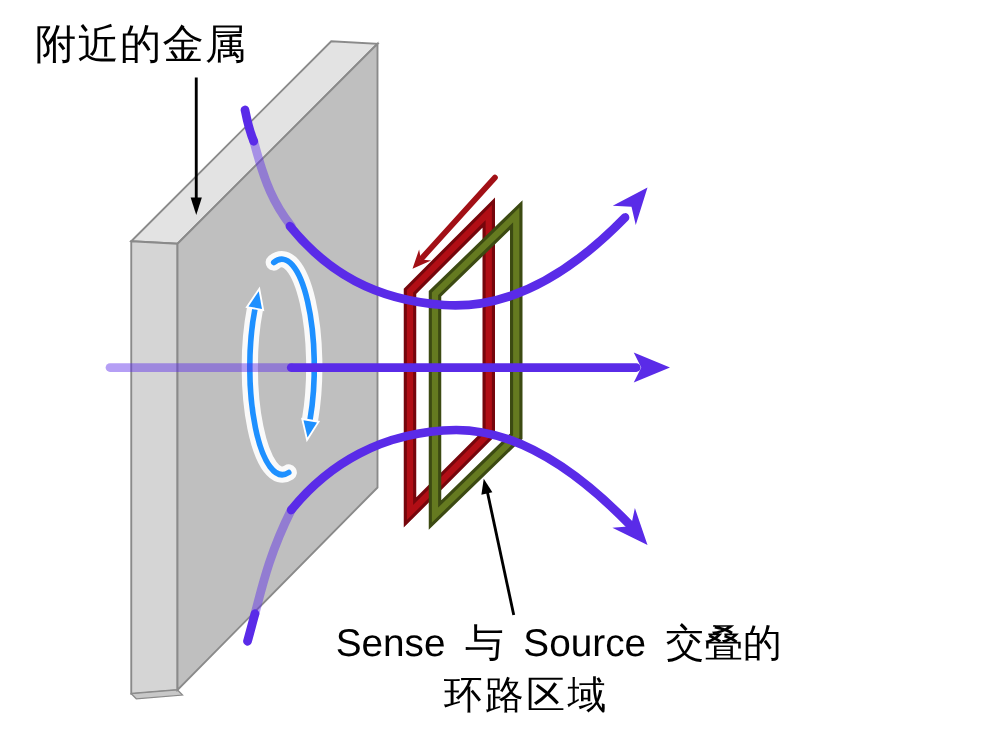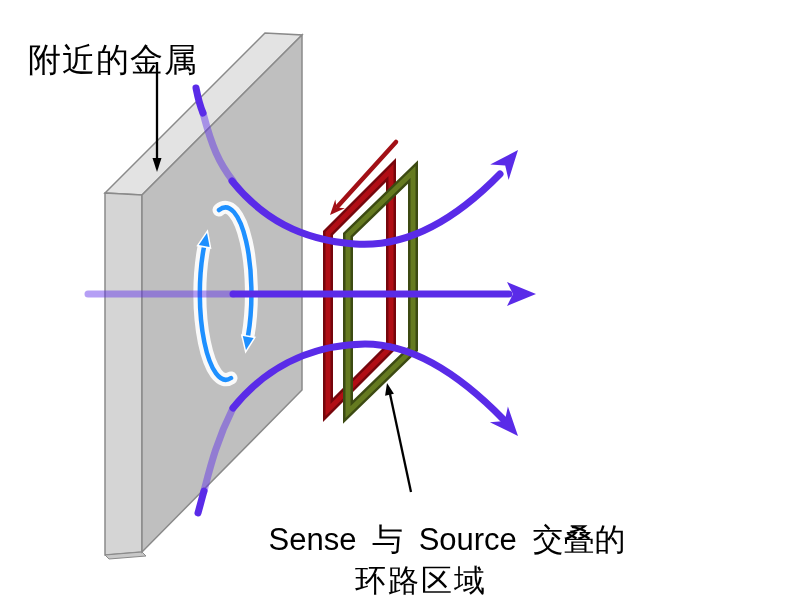--- a/index.html
+++ b/index.html
@@ -1,21 +1,21 @@
 <!DOCTYPE html>
 <html><head>
 <meta charset="utf-8">
 <style>
   html,body{margin:0;padding:0;background:#ffffff;}
   .canvas{
     position:relative;width:789px;height:599px;background:#ffffff;overflow:hidden;
     font-family:"Liberation Sans","DejaVu Sans",sans-serif;
   }
   .diagram-svg{position:absolute;left:0;top:0;}
-  .lbl{position:absolute;color:#000;white-space:nowrap;line-height:1.15;margin-top:25px;}
+  .lbl{position:absolute;color:#000;white-space:nowrap;line-height:1.15;}
   .lbl-title{left:28px;top:16px;font-size:33px;letter-spacing:1px;}
   .lbl-line1{left:447px;top:497px;font-size:31px;transform:translateX(-50%);word-spacing:7px;}
   .lbl-line2{left:421px;top:538px;font-size:31px;transform:translateX(-50%);letter-spacing:2px;}
 
   .pl-top{fill:#E3E3E3;stroke:#8A8A8A;stroke-width:1.5;}
   .pl-side{fill:#D5D5D5;stroke:#8A8A8A;stroke-width:1.5;}
   .pl-front{fill:#BFBFBF;stroke:#8A8A8A;stroke-width:1.5;}
   .pl-bottom{fill:#C8C8C8;stroke:#8A8A8A;stroke-width:1;}
 
   .eddy-glow{fill:none;stroke:#ffffff;stroke-width:13;stroke-linecap:round;opacity:0.92;}

